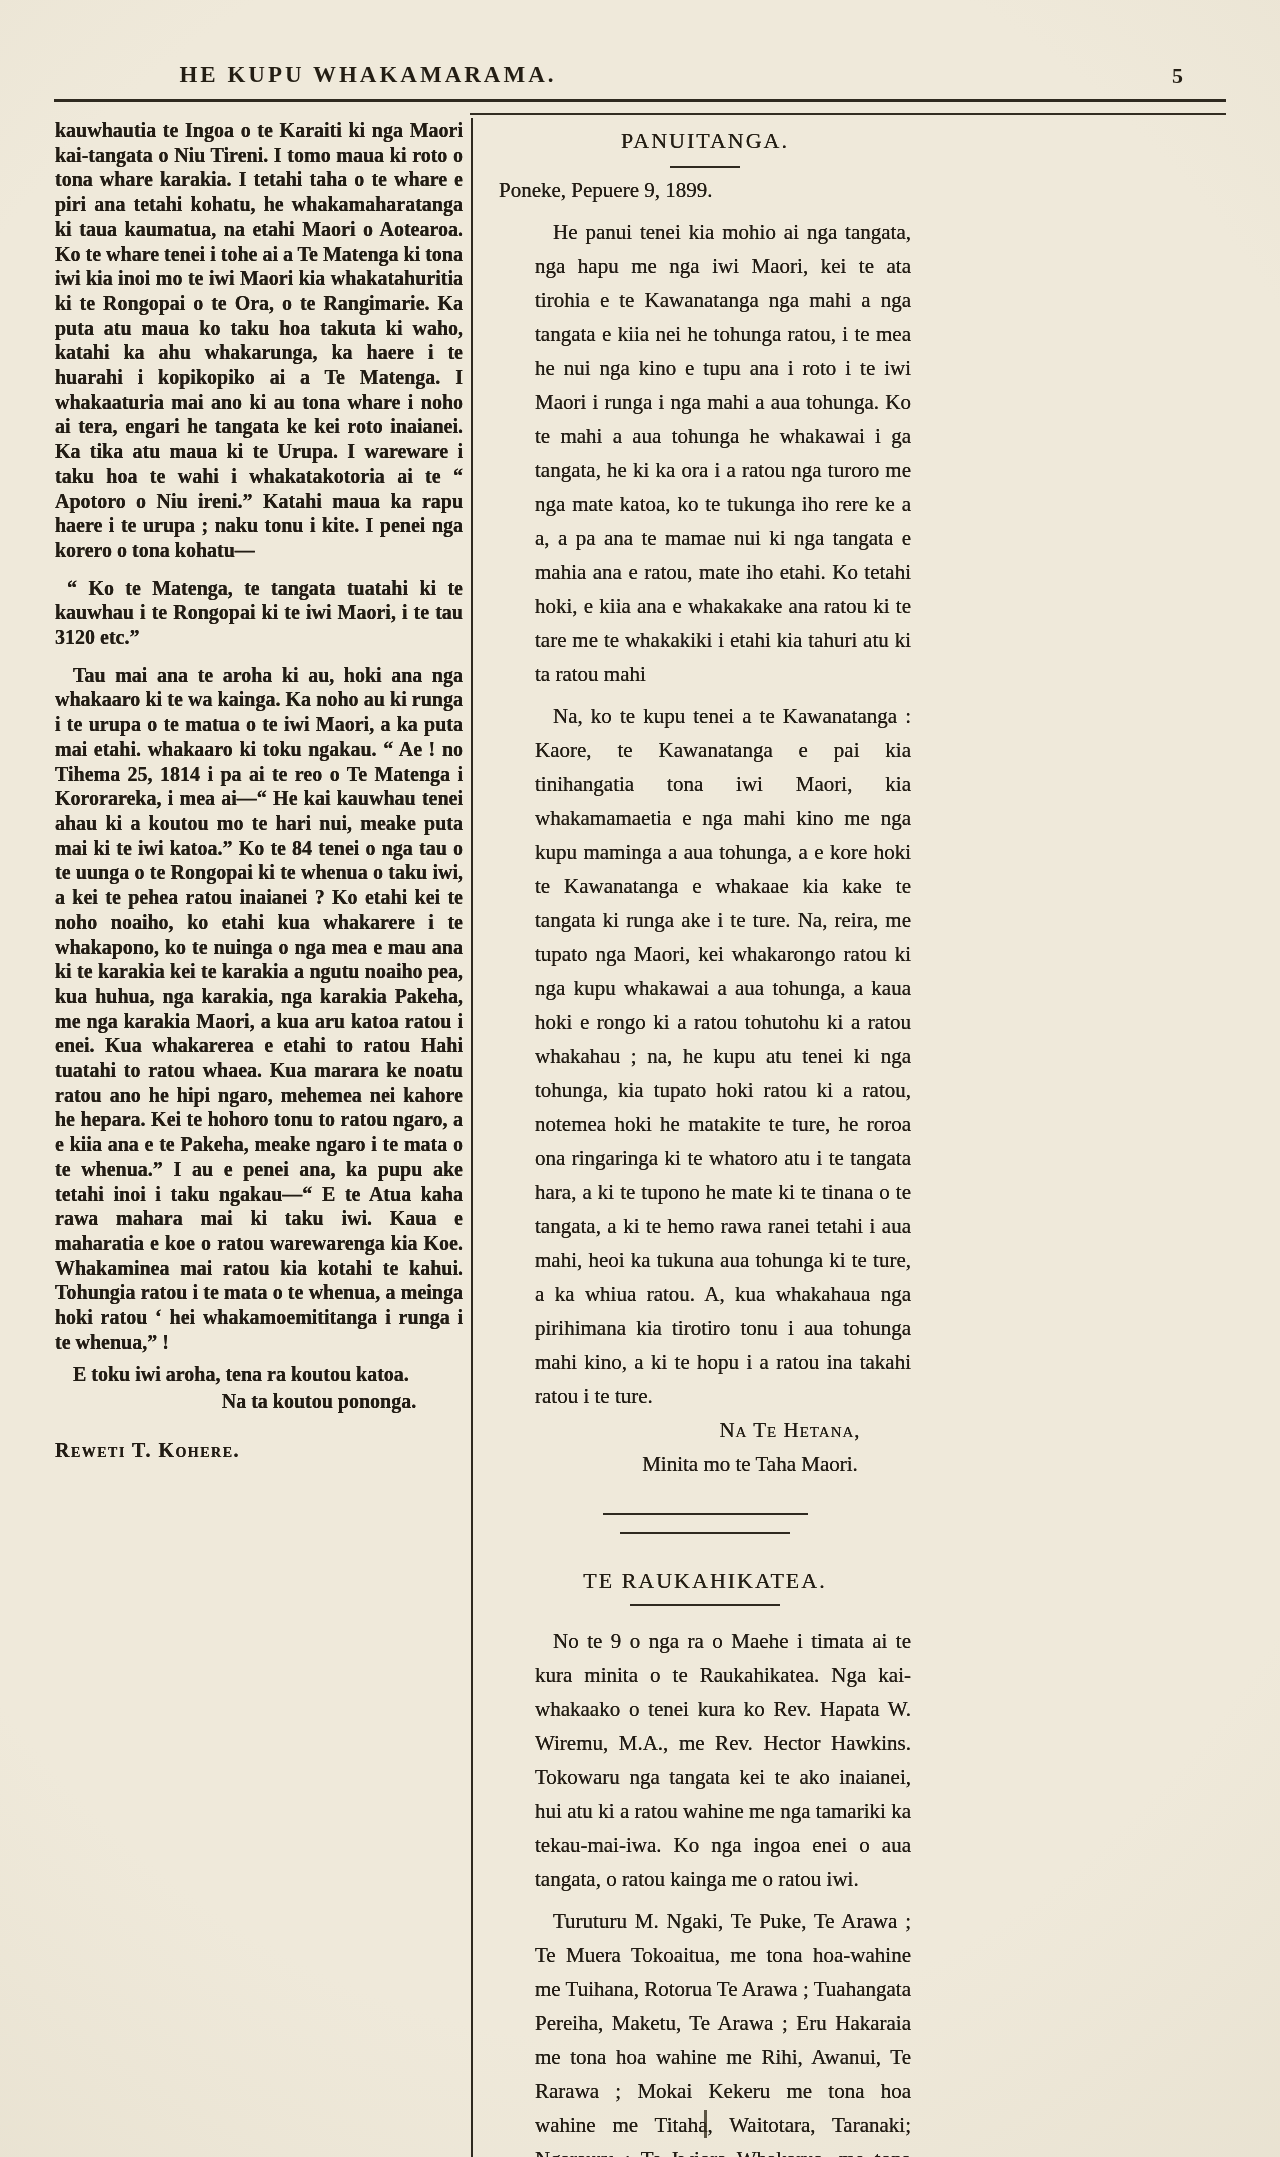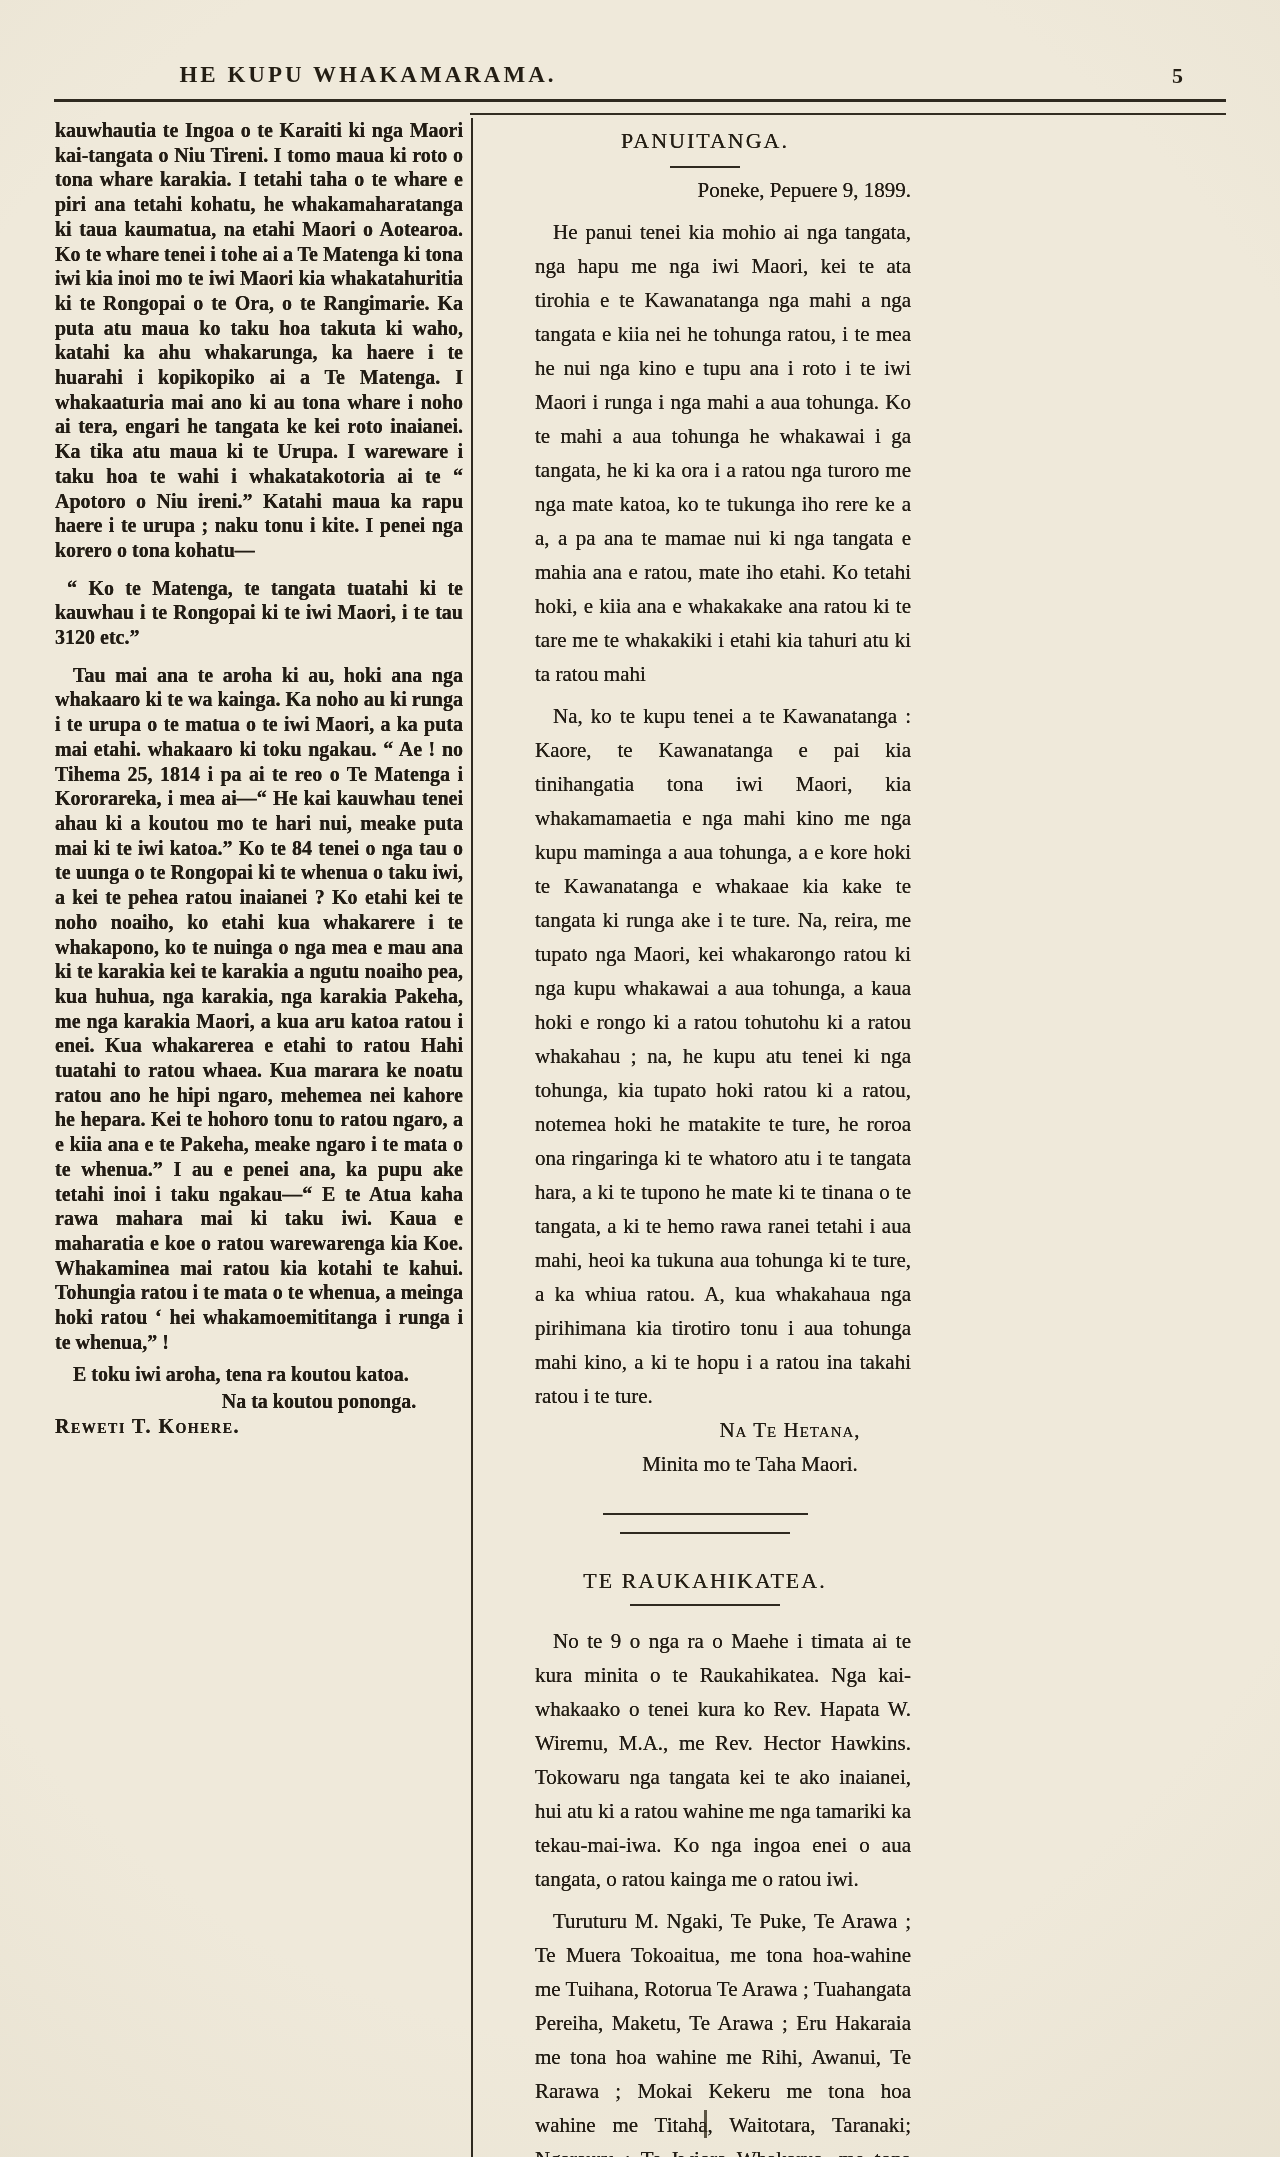--- a/index.html
+++ b/index.html
@@ -48,37 +48,37 @@
   .col-left p{
     font-size:20px; line-height:24.7px; text-align:justify;
     text-shadow:0 0 .4px #221c14;
   }
   .p-indent{ text-indent:18px; }
   .p-quote{ margin:13px 0; text-indent:12px; }
   .p-closing{ text-indent:18px; margin-top:8px; }
   .p-valediction{ text-align:center !important; padding-left:120px; margin-top:2px; }
   .p-author{
     font-variant:small-caps; letter-spacing:1.5px;
-    text-align:center; padding-right:40px; margin-top:0;
+    text-align:center; padding-right:40px; margin-top:24px;
   }
 
   
   .col-right .body{
     font-size:21px; line-height:34px; text-align:justify;
     text-shadow:0 0 .4px #221c14;
     margin-left:36px;
   }
   .p-gap{ margin-top:8px; }
   .sec-heading{
     font-size:22px; font-weight:400; letter-spacing:2px; text-align:center;
     margin-top:10px; color:#241e14; text-shadow:0 0 .5px #241e14;
   }
   .heading-rule{ width:70px; height:2px; background:#2f2a20; margin:12px auto 10px; }
   .heading-rule.wide{ width:150px; margin:10px auto 18px; }
-  .dateline{ font-size:21px; text-align:right; margin-bottom:12px; text-shadow:0 0 .4px #221c14; }
+  .dateline{ font-size:21px; text-align:left; margin-bottom:12px; text-shadow:0 0 .4px #221c14; }
   .sig-name{
     font-variant:small-caps; letter-spacing:1px; font-size:21px; line-height:34px;
     text-align:center; padding-left:170px; text-shadow:0 0 .4px #221c14;
   }
   .sig-title{ font-size:21px; line-height:34px; text-align:center; padding-left:90px; text-shadow:0 0 .4px #221c14; }
   .section-divider{ padding:32px 0 24px; }
   .divider-rule{ height:2px; background:#2f2a20; margin:0 auto; width:205px; }
   .divider-rule.short{ margin-top:17px; width:170px; }
   .print-artifact{
     position:absolute; left:704px; top:2110px; width:3px; height:28px;

